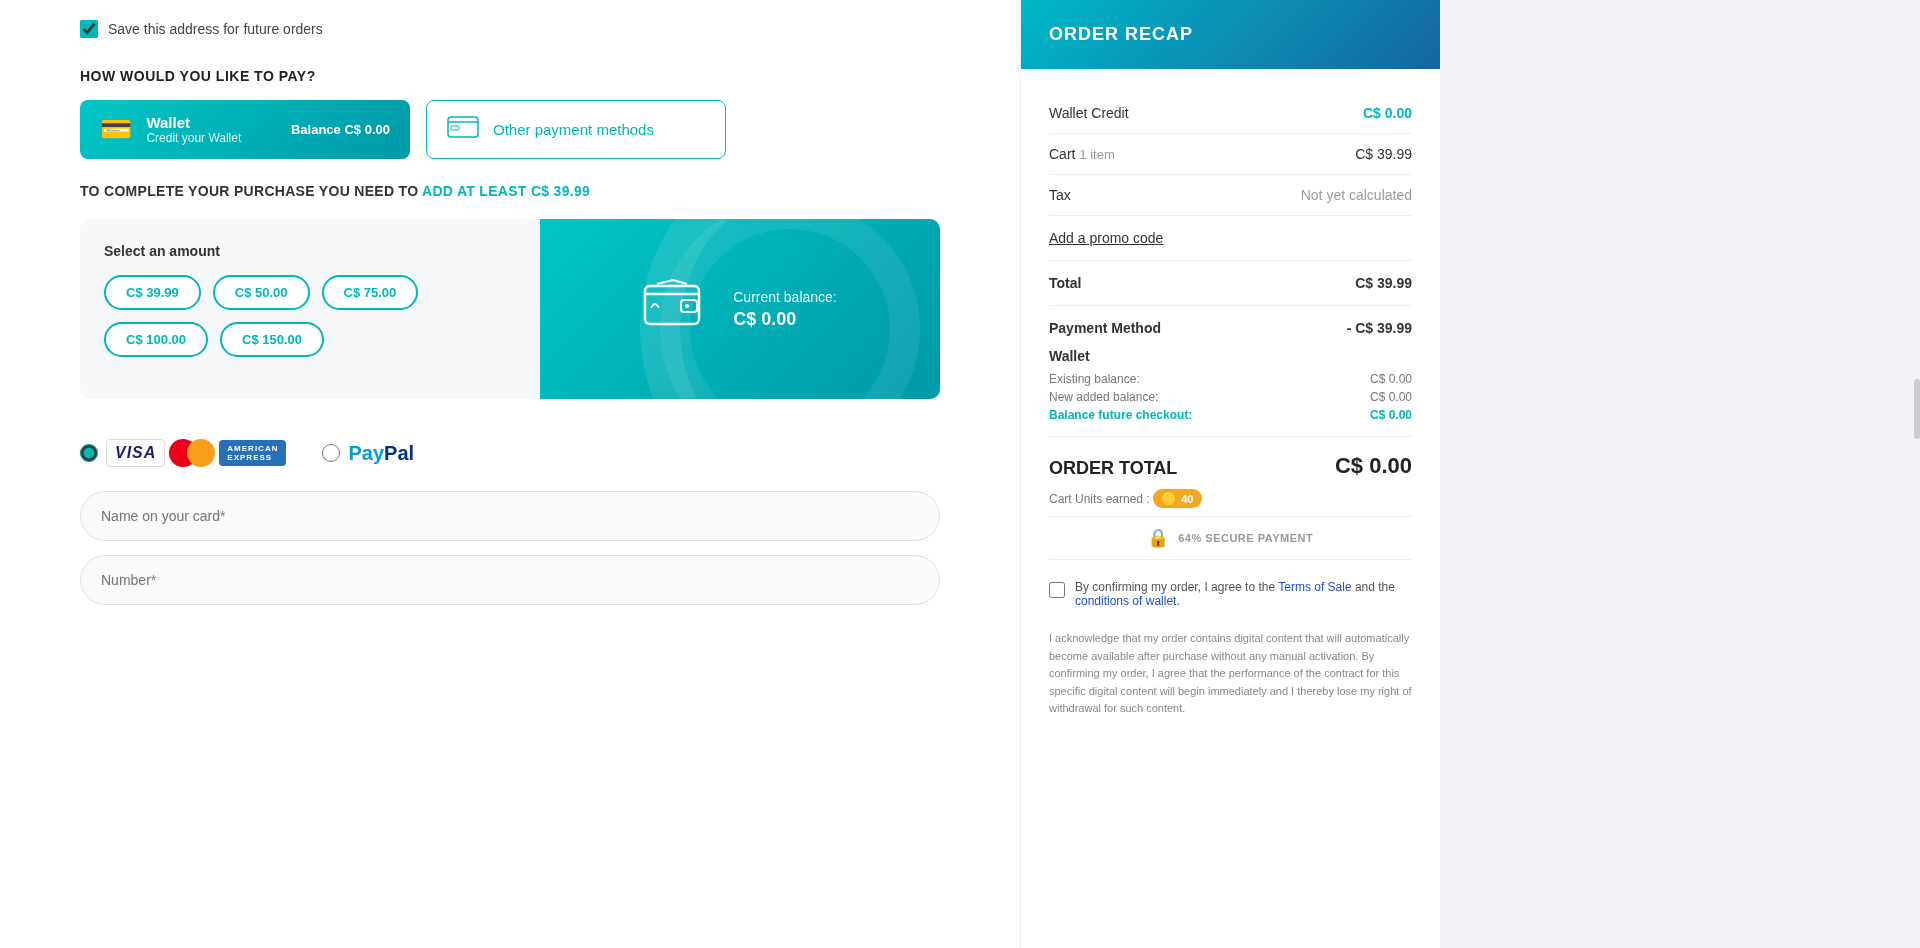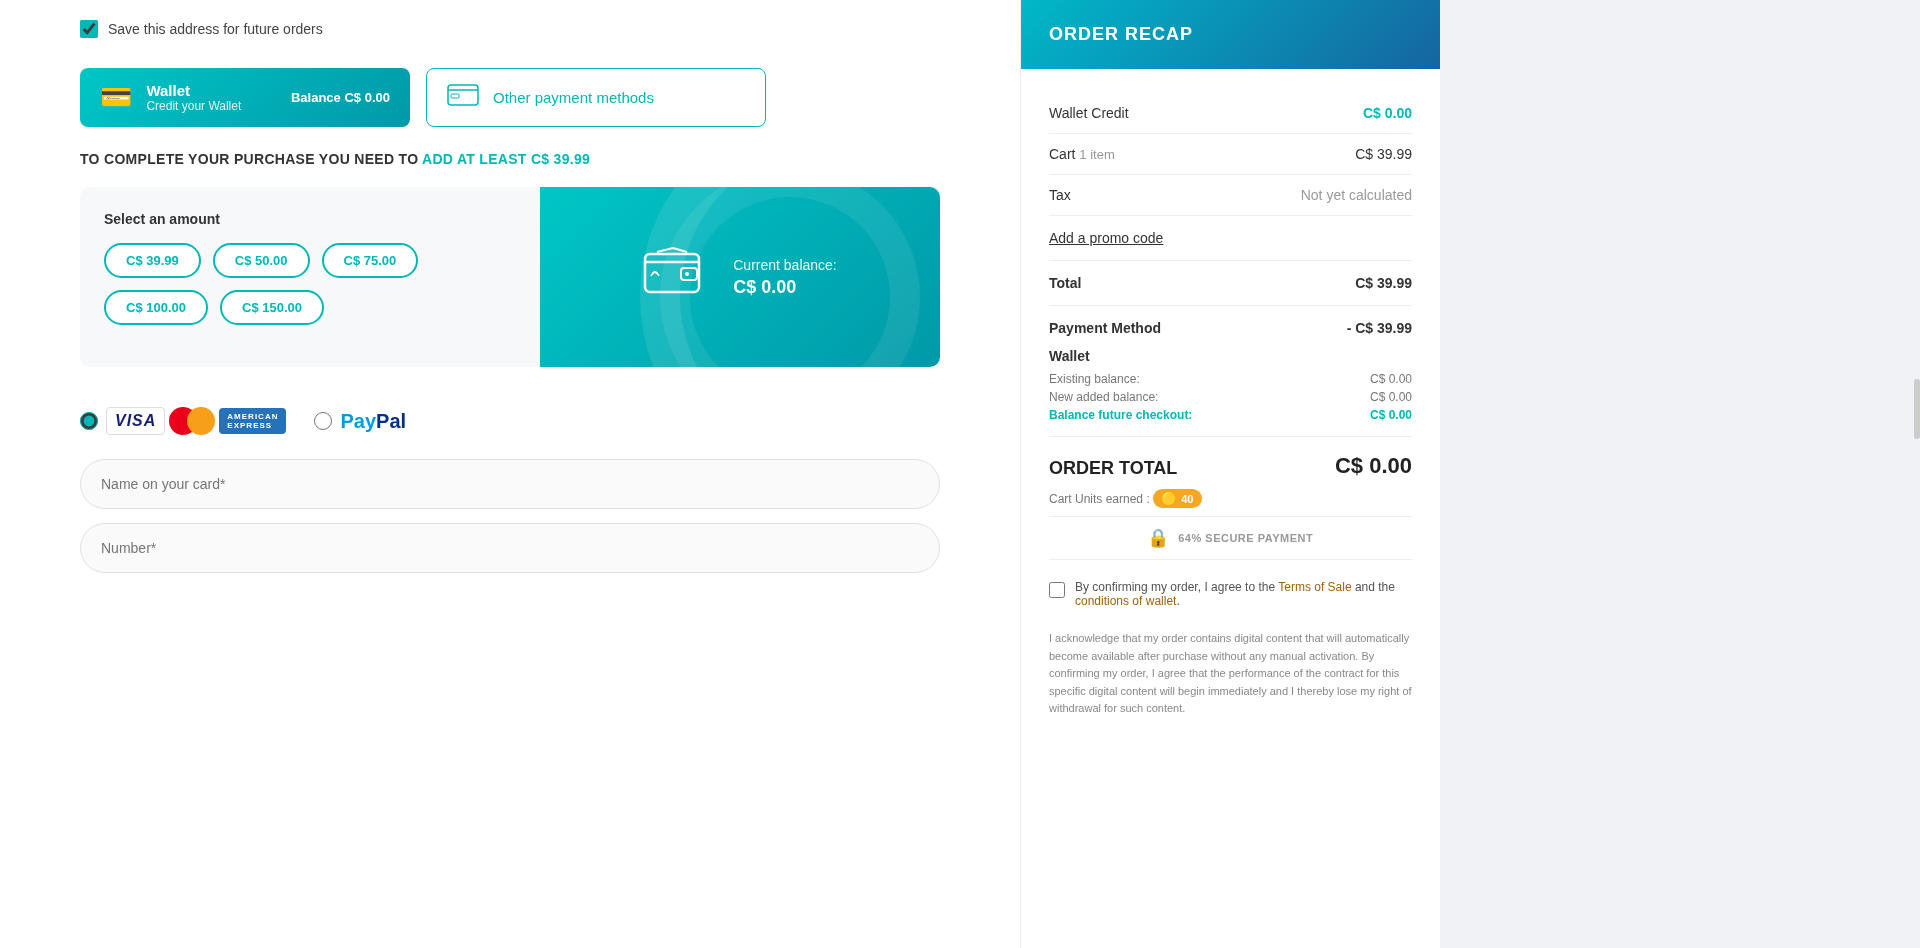--- a/index.html
+++ b/index.html
@@ -78,21 +78,21 @@
     .wallet-balance span {
       font-weight: bold;
     }
     .payment-option-other {
       border: 1.5px solid #00b8b8;
       border-radius: 8px;
       padding: 14px 20px;
       display: flex;
       align-items: center;
       gap: 14px;
-      width: 340px;
+      width: 300px;
       cursor: pointer;
       background: white;
     }
     .card-icon {
       color: #00b8b8;
       font-size: 22px;
     }
     .other-payment-label {
       color: #00b8b8;
       font-size: 15px;
@@ -198,21 +198,21 @@
       font-size: 13px;
       font-weight: bold;
       color: #333;
       text-transform: uppercase;
       margin-bottom: 20px;
       letter-spacing: 0.5px;
     }
     .card-options {
       display: flex;
       align-items: center;
-      gap: 28px;
+      gap: 36px;
       margin-bottom: 24px;
     }
     .card-option {
       display: flex;
       align-items: center;
       gap: 8px;
     }
     .radio-btn {
       width: 18px;
       height: 18px;
@@ -438,21 +438,21 @@
       color: #555;
     }
     .terms-checkbox {
       width: 16px;
       height: 16px;
       min-width: 16px;
       margin-top: 2px;
       cursor: pointer;
     }
     .terms-text a {
-      color: #a16207;
+      color: #1d4ed8;
       text-decoration: none;
     }
     .disclaimer {
       font-size: 11px;
       color: #888;
       line-height: 1.6;
       margin-top: 10px;
     }
     .scrollbar-handle {
       position: fixed;
@@ -468,20 +468,21 @@
 <body>
 
 <div class="main-content">
   
   <div class="save-address">
     <input type="checkbox" checked="" style="">
     <label>Save this address for future orders</label>
   </div>
 
   
+  <div class="section-title">HOW WOULD YOU LIKE TO PAY?</div>
 
   
   <div class="payment-options">
 
     <div class="payment-option-wallet">
       <div class="wallet-icon">💳</div>
       <div class="wallet-text">
         <div class="wallet-name">Wallet</div>
         <div class="wallet-sub">Credit your Wallet</div>
       </div>

